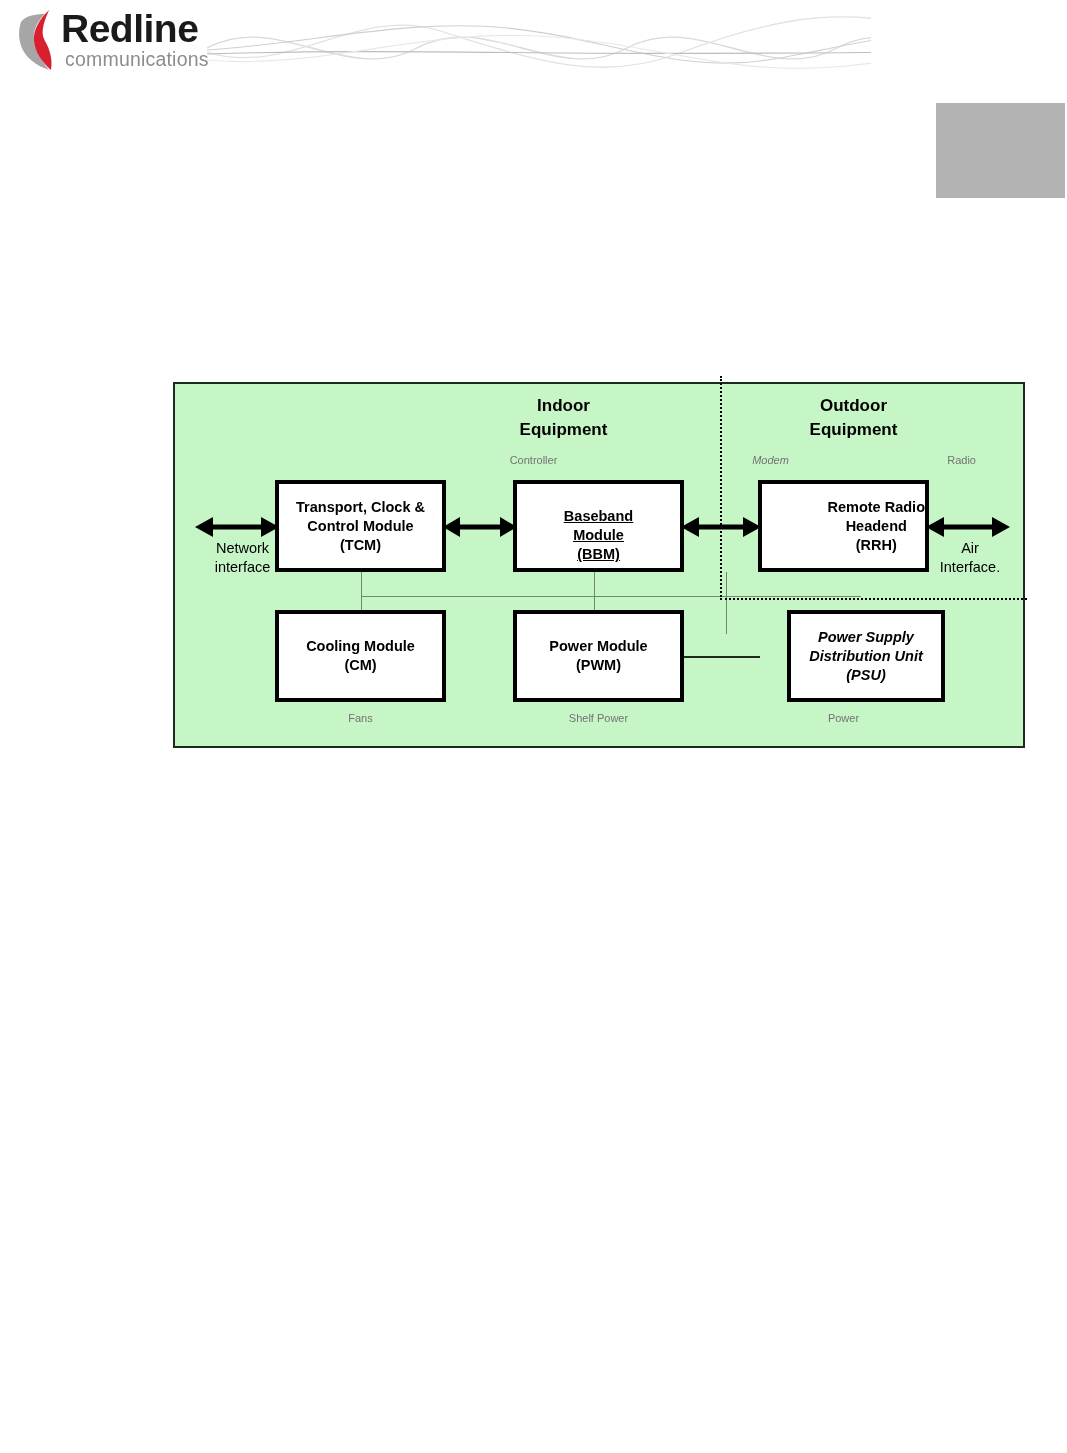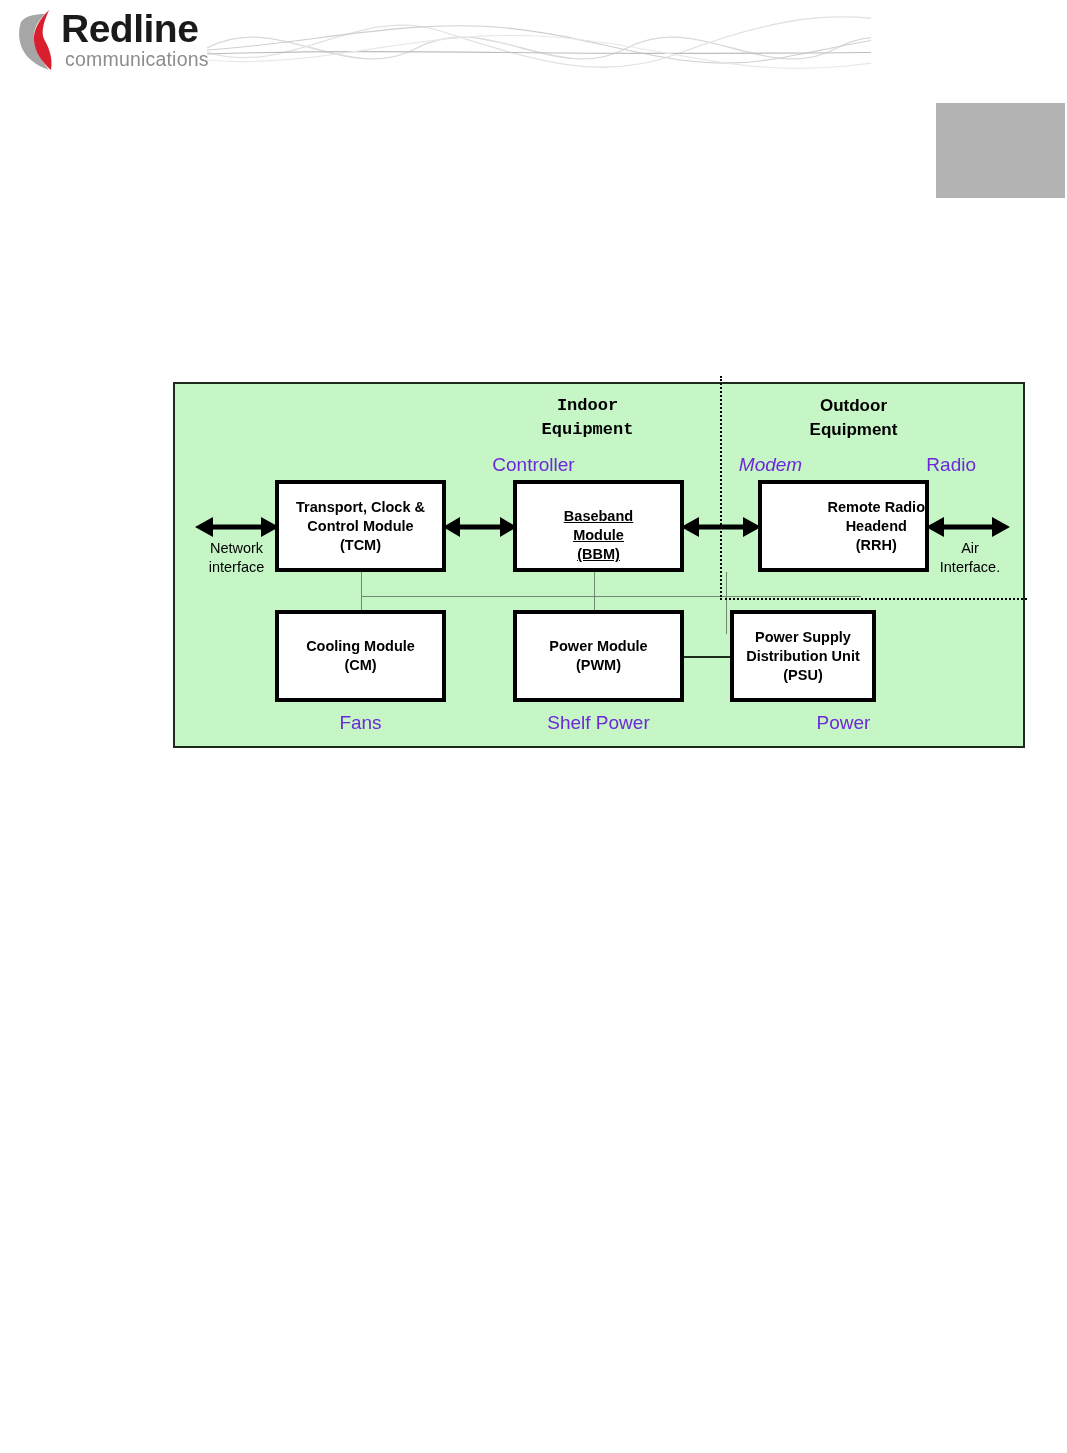--- a/index.html
+++ b/index.html
@@ -130,22 +130,22 @@
     position: absolute;
     font-size: 17px;
     font-weight: bold;
     color: #000000;
     text-align: center;
     line-height: 24px;
     white-space: pre-line;
   }
   .sub-label {
     position: absolute;
-    font-size: 19px;
-    color: #6d28d9;
+    font-size: 11px;
+    color: #737373;
     text-align: center;
     white-space: nowrap;
   }
 
   
   .module-box {
     position: absolute;
     background: #ffffff;
     border: 4px solid #000000;
     box-sizing: border-box;
@@ -212,21 +212,21 @@
     <div id="redline-wordmark">Redline</div>
     <div id="redline-subword">communications</div>
   </div>
 
 </div>
 
 <div id="grey-block"></div>
 
 <div id="diagram">
 
-  <div class="zone-title" style="left:280px; top:10px; width:265px;font-family:Liberation Mono, monospace;">Indoor
+  <div class="zone-title" style="left:256px; top:10px; width:265px;">Indoor
 Equipment</div>
   <div class="zone-title" style="left:546px; top:10px; width:265px;">Outdoor
 Equipment</div>
 
   <div class="sub-label" style="left:226px; top:70px; width:265px;">Controller</div>
   <div class="sub-label" style="left:463px; top:70px; width:265px;font-style:italic;">Modem</div>
   <div class="sub-label" style="left:536px; top:70px; width:265px;text-align:right;">Radio</div>
 
   <div class="thin-line" style="left:186px; top:188px; width:1px; height:62px;"></div>
   <div class="thin-line" style="left:419px; top:188px; width:1px; height:62px;"></div>
@@ -258,21 +258,21 @@
   <div class="module-box" style="left:338px; top:226px; width:171px; height:92px;">
     <span class="module-text">Power Module
 (PWM)</span>
   </div>
 
   <div class="module-box" style="left:100px; top:226px; width:171px; height:92px;">
     <span class="module-text">Cooling Module
 (CM)</span>
   </div>
 
-  <div class="module-box" style="left:555px; top:226px; width:146px; height:92px;">
+  <div class="module-box" style="left:612px; top:226px; width:158px; height:92px;font-style:italic;">
     <span class="module-text">Power Supply
 Distribution Unit
 (PSU)</span>
   </div>
 
   <svg class="arrow-svg" style="left:20px; top:130px;" width="84" height="26" viewBox="0 0 84 26">
     <line x1="14" y1="13" x2="70" y2="13" stroke="#000" stroke-width="5"></line>
     <polygon points="0,13 18,3 18,23" fill="#000"></polygon>
     <polygon points="84,13 66,3 66,23" fill="#000"></polygon>
   </svg>
@@ -288,21 +288,21 @@
     <polygon points="0,13 18,3 18,23" fill="#000"></polygon>
     <polygon points="80,13 62,3 62,23" fill="#000"></polygon>
   </svg>
 
   <svg class="arrow-svg" style="left:751px; top:130px;" width="84" height="26" viewBox="0 0 84 26">
     <line x1="14" y1="13" x2="70" y2="13" stroke="#000" stroke-width="5"></line>
     <polygon points="0,13 18,3 18,23" fill="#000"></polygon>
     <polygon points="84,13 66,3 66,23" fill="#000"></polygon>
   </svg>
 
-  <div class="side-label" style="left:9px; top:155px; width:105px;">Network
+  <div class="side-label" style="left:15px; top:155px; width:105px;">Network
 interface</div>
   <div class="side-label" style="left:742px; top:155px; width:106px;">Air
 Interface.</div>
 
   <div class="sub-label" style="left:103px; top:328px; width:165px;">Fans</div>
   <div class="sub-label" style="left:341px; top:328px; width:165px;">Shelf Power</div>
   <div class="sub-label" style="left:586px; top:328px; width:165px;">Power</div>
 
 </div>
 

